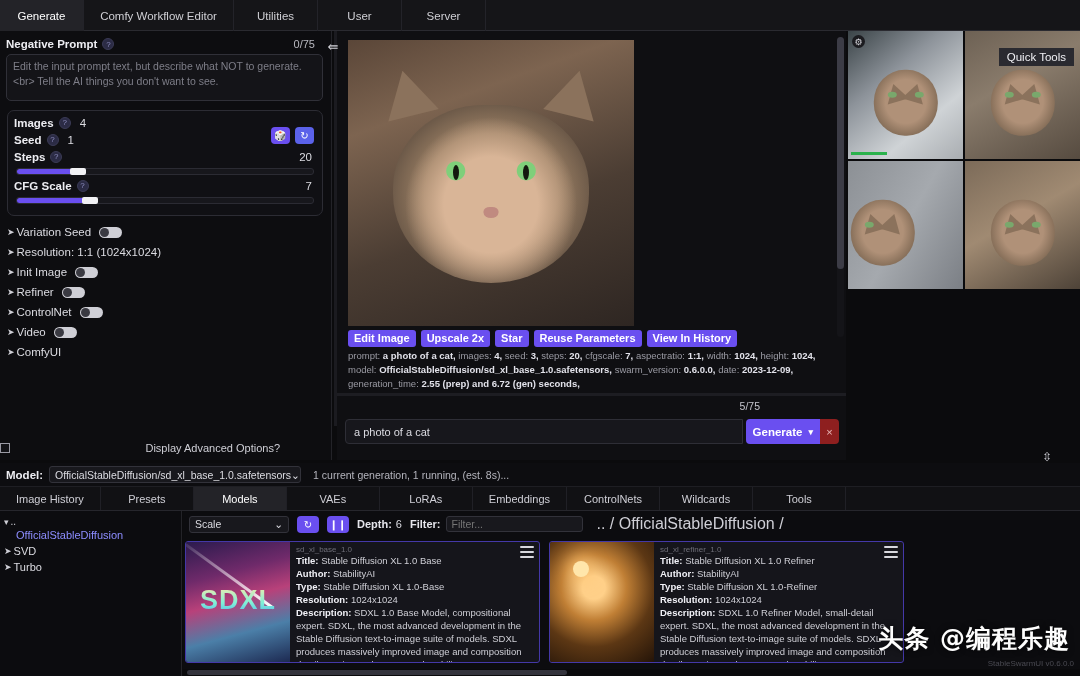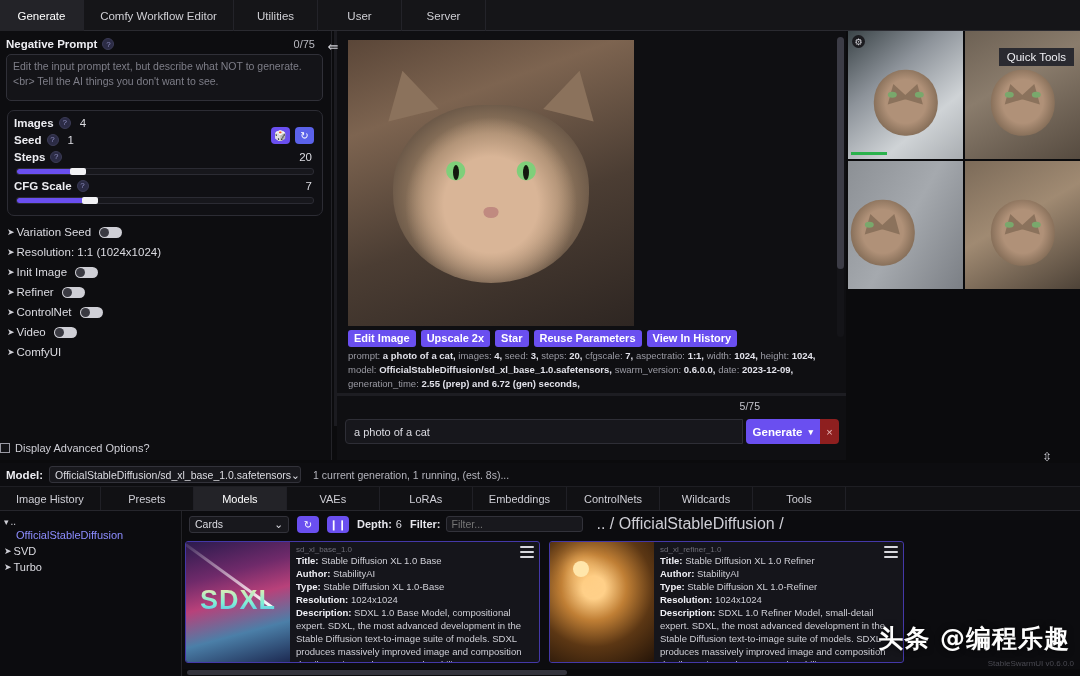--- a/index.html
+++ b/index.html
@@ -105,21 +105,21 @@
     width: 23px; height: 11px; border-radius: 7px;
     background: #cfcfd6; margin-left: 8px; position: relative; cursor: pointer;
   }
   .switch::after {
     content: ""; position: absolute; left: 1px; top: 1px;
     width: 9px; height: 9px; border-radius: 50%; background: #3a3a42;
   }
 
   .advopt {
     position: absolute; left: 0; bottom: 6px; width: 280px;
-    display: flex; align-items: center; justify-content: flex-start;
+    display: flex; align-items: center; justify-content: space-between;
     font-size: 11px; color: #cfcfd6;
   }
   .chk {
     width: 10px; height: 10px; border: 1px solid #9a9aa4;
     background: #121216; margin-right: 5px; cursor: pointer;
   }
 
   
   .center {
     position: absolute; left: 337px; top: 31px; width: 509px; height: 429px;
@@ -652,21 +652,21 @@
     </div>
     <div class="tree-node">
       <span class="caret">➤</span>
       <span>Turbo</span>
     </div>
   </div>
 
   <div class="botmain">
     <div class="browsebar">
       <div class="view-select">
-        <span>Cards</span>
+        <span>Scale</span>
         <span>⌄</span>
       </div>
       <div class="rbtn">↻</div>
       <div class="rbtn">❙❙</div>
       <div class="depth">
         <b>Depth:</b><span class="n">6</span>
       </div>
       <div class="filter-wrap">
         <b>Filter:</b>
         <input class="filter-input" type="text" placeholder="Filter..." style="">

